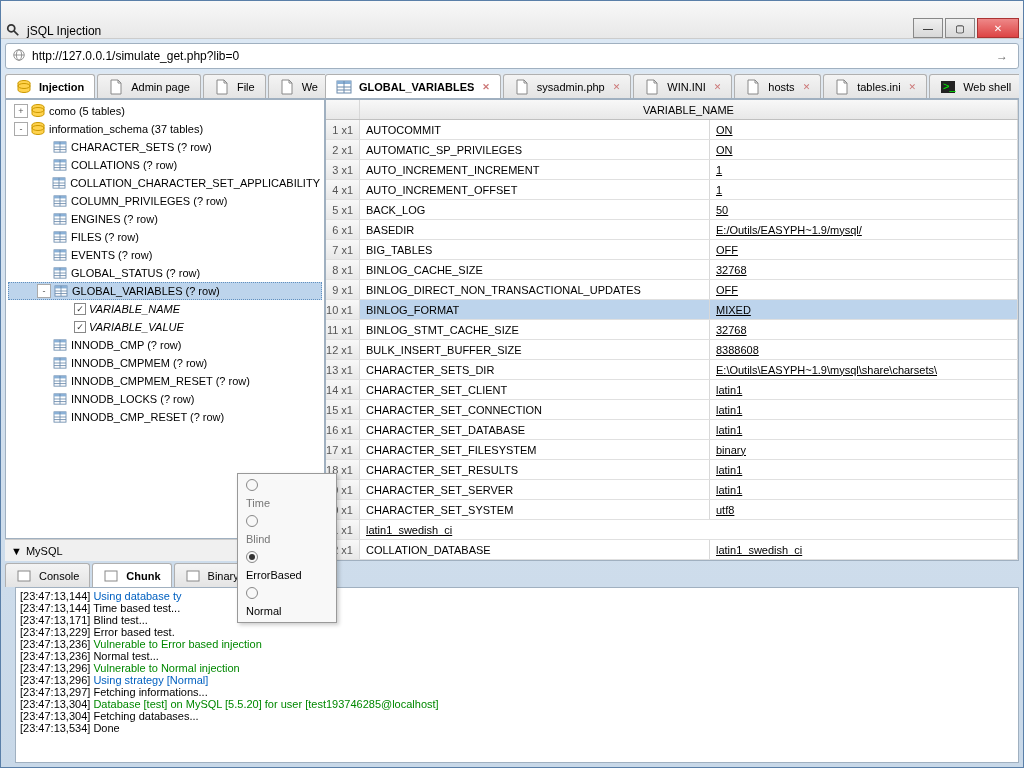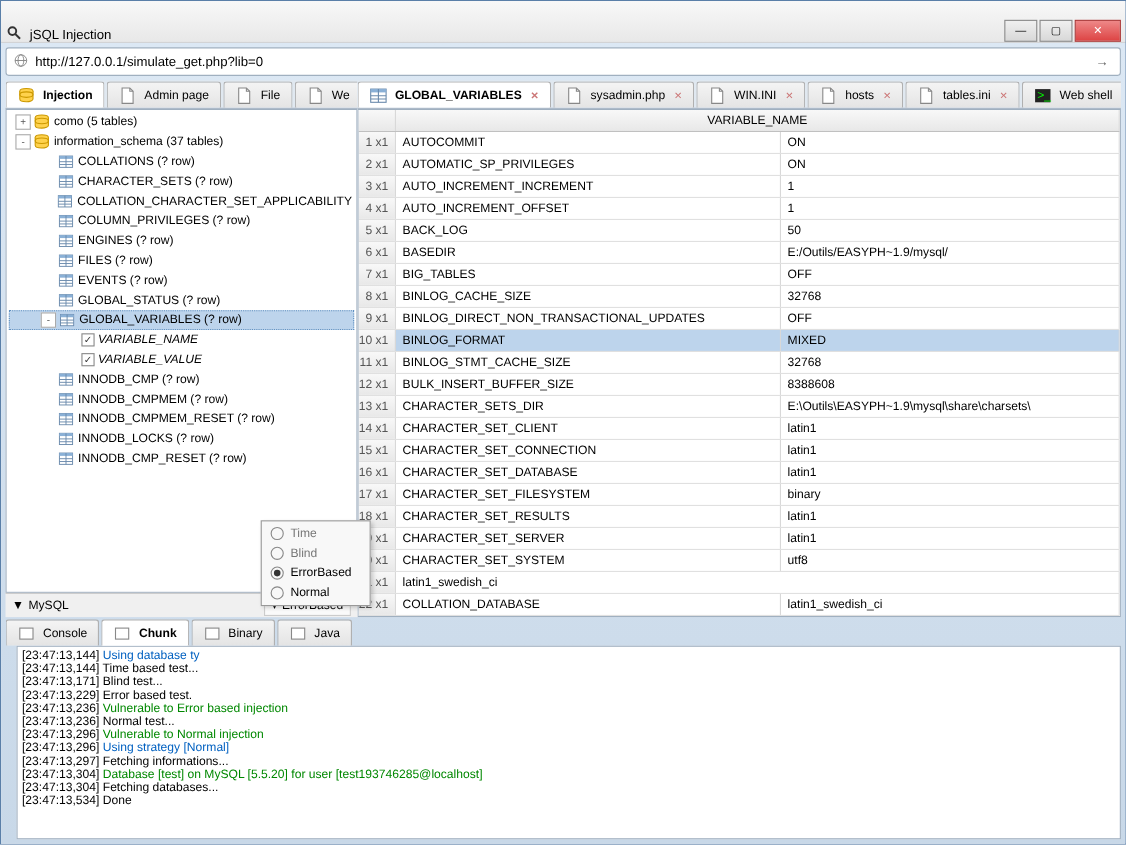--- a/index.html
+++ b/index.html
@@ -36,29 +36,29 @@
 .status-label { display: flex; align-items: center; gap: 4px; }
 .dropdown-label { border: 1px solid #ccc; padding: 2px 6px; display: flex; align-items: center; gap: 4px; cursor: pointer; background: #fafafa; }
 .grid-area { flex: 1; background: #fff; border: 1px solid #a0b0c0; display: flex; flex-direction: column; overflow: hidden; }
 .grid-header { height: 20px; background: linear-gradient(#f8f8f8, #e8e8e8); border-bottom: 1px solid #c0c0c0; display: flex; font-weight: normal; }
 .grid-body { flex: 1; overflow: auto; }
 .grid-row { display: flex; height: 20px; border-bottom: 1px solid #e0e0e0; }
 .grid-row.selected { background: #bdd4ec; }
 .grid-cell { padding: 2px 6px; border-right: 1px solid #d8d8d8; overflow: hidden; white-space: nowrap; display: flex; align-items: center; }
 .col-idx { width: 34px; justify-content: flex-end; background: linear-gradient(#f8f8f8, #e8e8e8); color: #555; }
 .col-name { width: 350px; }
-.col-val { flex: 1; }
+.col-val { flex: 1; text-decoration: underline; }
 .bottom-panel { height: 200px; display: flex; flex-direction: column; margin-top: 2px; }
 .bottom-tabs { height: 24px; display: flex; align-items: flex-end; position: relative; }
 .console { flex: 1; background: #fff; border: 1px solid #a0b0c0; font-family: Consolas, monospace; font-size: 11px; padding: 2px 4px; overflow: auto; white-space: pre; margin-left: 10px; }
 .log-line .ts { color: #000; }
 .log-line.info { color: #0060c0; }
 .log-line.success { color: #080; }
 .popup-menu { position: absolute; top: -90px; left: 232px; width: 100px; background: #f8f8f8; border: 1px solid #999; box-shadow: 2px 2px 4px rgba(0,0,0,0.2); padding: 2px; z-index: 100; }
-.popup-item { padding: 3px 6px; display: flex; align-items: flex-end; gap: 6px; cursor: pointer; color: #777; }
+.popup-item { padding: 3px 6px; display: flex; align-items: flex-start; gap: 6px; cursor: pointer; color: #777; flex-direction: column; }
 .popup-item.enabled { color: #000; }
 .radio { width: 12px; height: 12px; border: 1px solid #888; border-radius: 50%; display: inline-flex; align-items: center; justify-content: center; }
 .radio.checked::after { content: ''; width: 6px; height: 6px; background: #333; border-radius: 50%; }
 .icon-svg { width: 14px; height: 14px; }
 </style>
 </head>
 <body>
 
 <div class="window">
   <div class="titlebar">
@@ -160,35 +160,35 @@
               <span style="width:16px;display:inline-block"></span>
               <span class="tree-icon table-icon">
                 <svg viewBox="0 0 16 14">
                   <rect x="1" y="1" width="14" height="12" fill="#fff" stroke="#6a8aac"></rect>
                   <rect x="1" y="1" width="14" height="3" fill="#8ab0d6"></rect>
                   <line x1="8" y1="1" x2="8" y2="13" stroke="#6a8aac"></line>
                   <line x1="1" y1="7" x2="15" y2="7" stroke="#6a8aac"></line>
                   <line x1="1" y1="10" x2="15" y2="10" stroke="#6a8aac"></line>
                 </svg>
               </span>
+              <span>CHARACTER_SETS (? row)</span>
+            </div>
+            <div class="tree-node">
+              <span class="tree-spacer" style="width:26px"></span>
+              <span style="width:16px;display:inline-block"></span>
+              <span class="tree-icon table-icon">
+                <svg viewBox="0 0 16 14">
+                  <rect x="1" y="1" width="14" height="12" fill="#fff" stroke="#6a8aac"></rect>
+                  <rect x="1" y="1" width="14" height="3" fill="#8ab0d6"></rect>
+                  <line x1="8" y1="1" x2="8" y2="13" stroke="#6a8aac"></line>
+                  <line x1="1" y1="7" x2="15" y2="7" stroke="#6a8aac"></line>
+                  <line x1="1" y1="10" x2="15" y2="10" stroke="#6a8aac"></line>
+                </svg>
+              </span>
               <span>COLLATIONS (? row)</span>
-            </div>
-            <div class="tree-node">
-              <span class="tree-spacer" style="width:26px"></span>
-              <span style="width:16px;display:inline-block"></span>
-              <span class="tree-icon table-icon">
-                <svg viewBox="0 0 16 14">
-                  <rect x="1" y="1" width="14" height="12" fill="#fff" stroke="#6a8aac"></rect>
-                  <rect x="1" y="1" width="14" height="3" fill="#8ab0d6"></rect>
-                  <line x1="8" y1="1" x2="8" y2="13" stroke="#6a8aac"></line>
-                  <line x1="1" y1="7" x2="15" y2="7" stroke="#6a8aac"></line>
-                  <line x1="1" y1="10" x2="15" y2="10" stroke="#6a8aac"></line>
-                </svg>
-              </span>
-              <span>CHARACTER_SETS (? row)</span>
             </div>
             <div class="tree-node">
               <span class="tree-spacer" style="width:26px"></span>
               <span style="width:16px;display:inline-block"></span>
               <span class="tree-icon table-icon">
                 <svg viewBox="0 0 16 14">
                   <rect x="1" y="1" width="14" height="12" fill="#fff" stroke="#6a8aac"></rect>
                   <rect x="1" y="1" width="14" height="3" fill="#8ab0d6"></rect>
                   <line x1="8" y1="1" x2="8" y2="13" stroke="#6a8aac"></line>
                   <line x1="1" y1="7" x2="15" y2="7" stroke="#6a8aac"></line>

